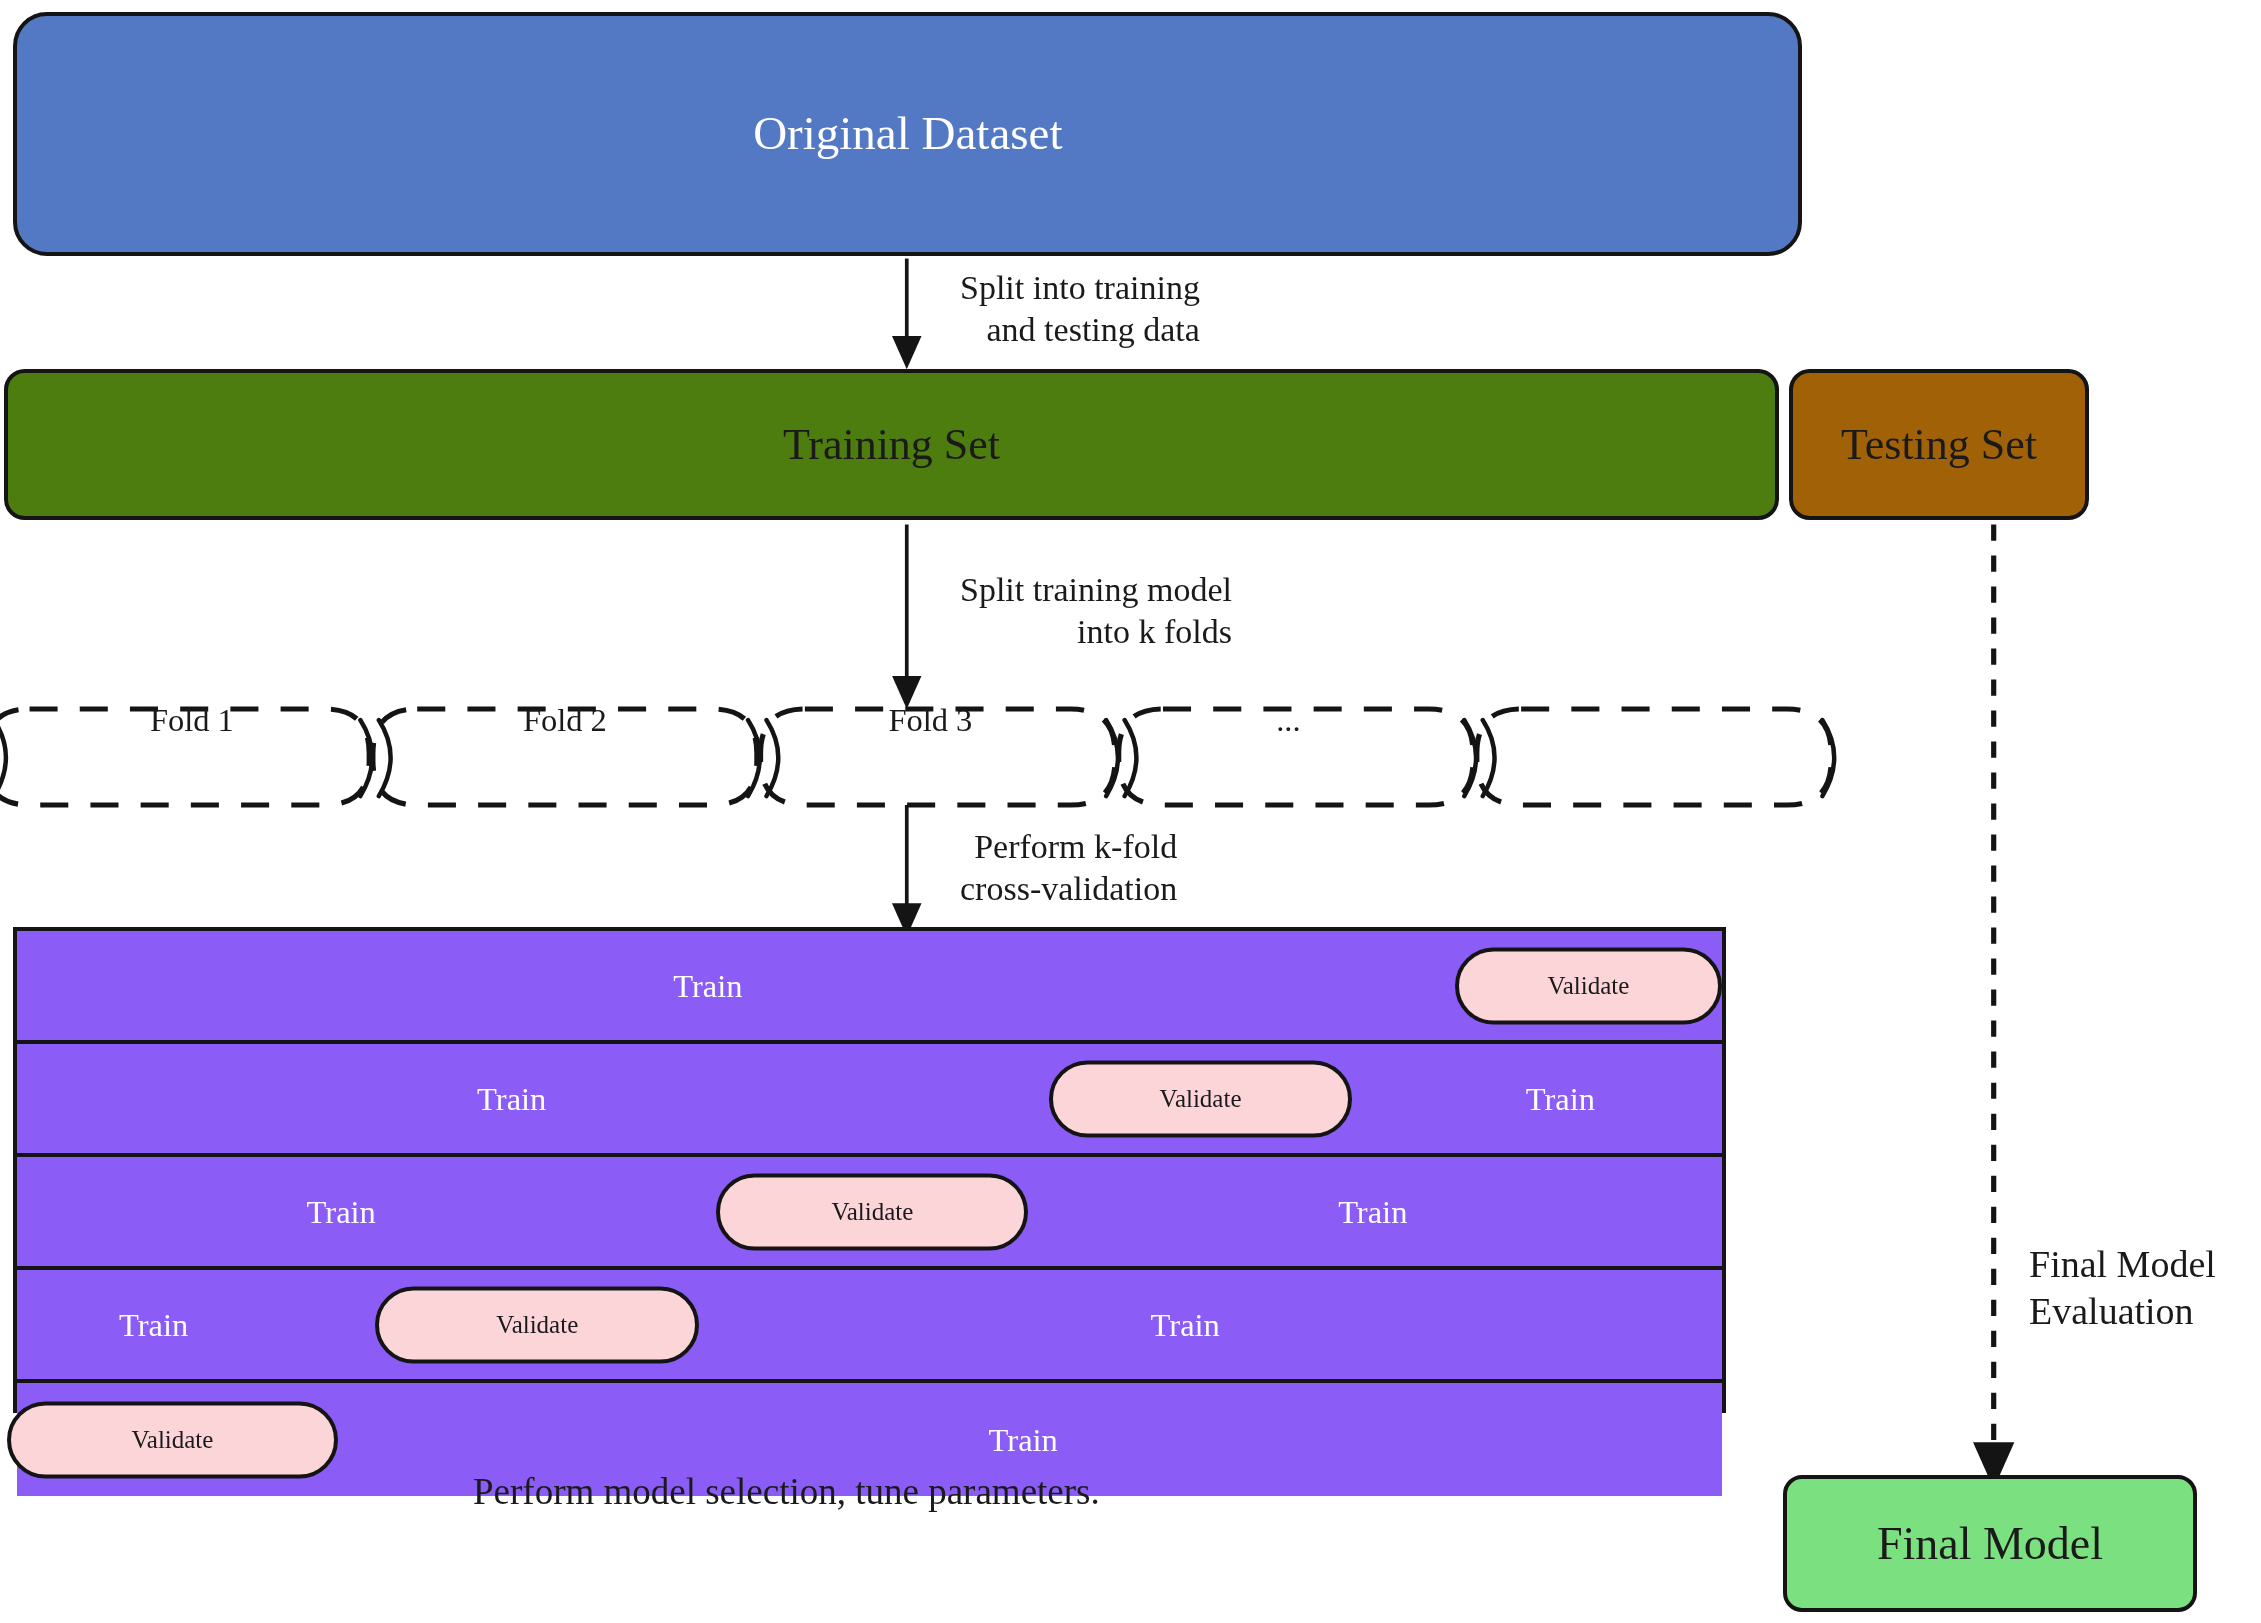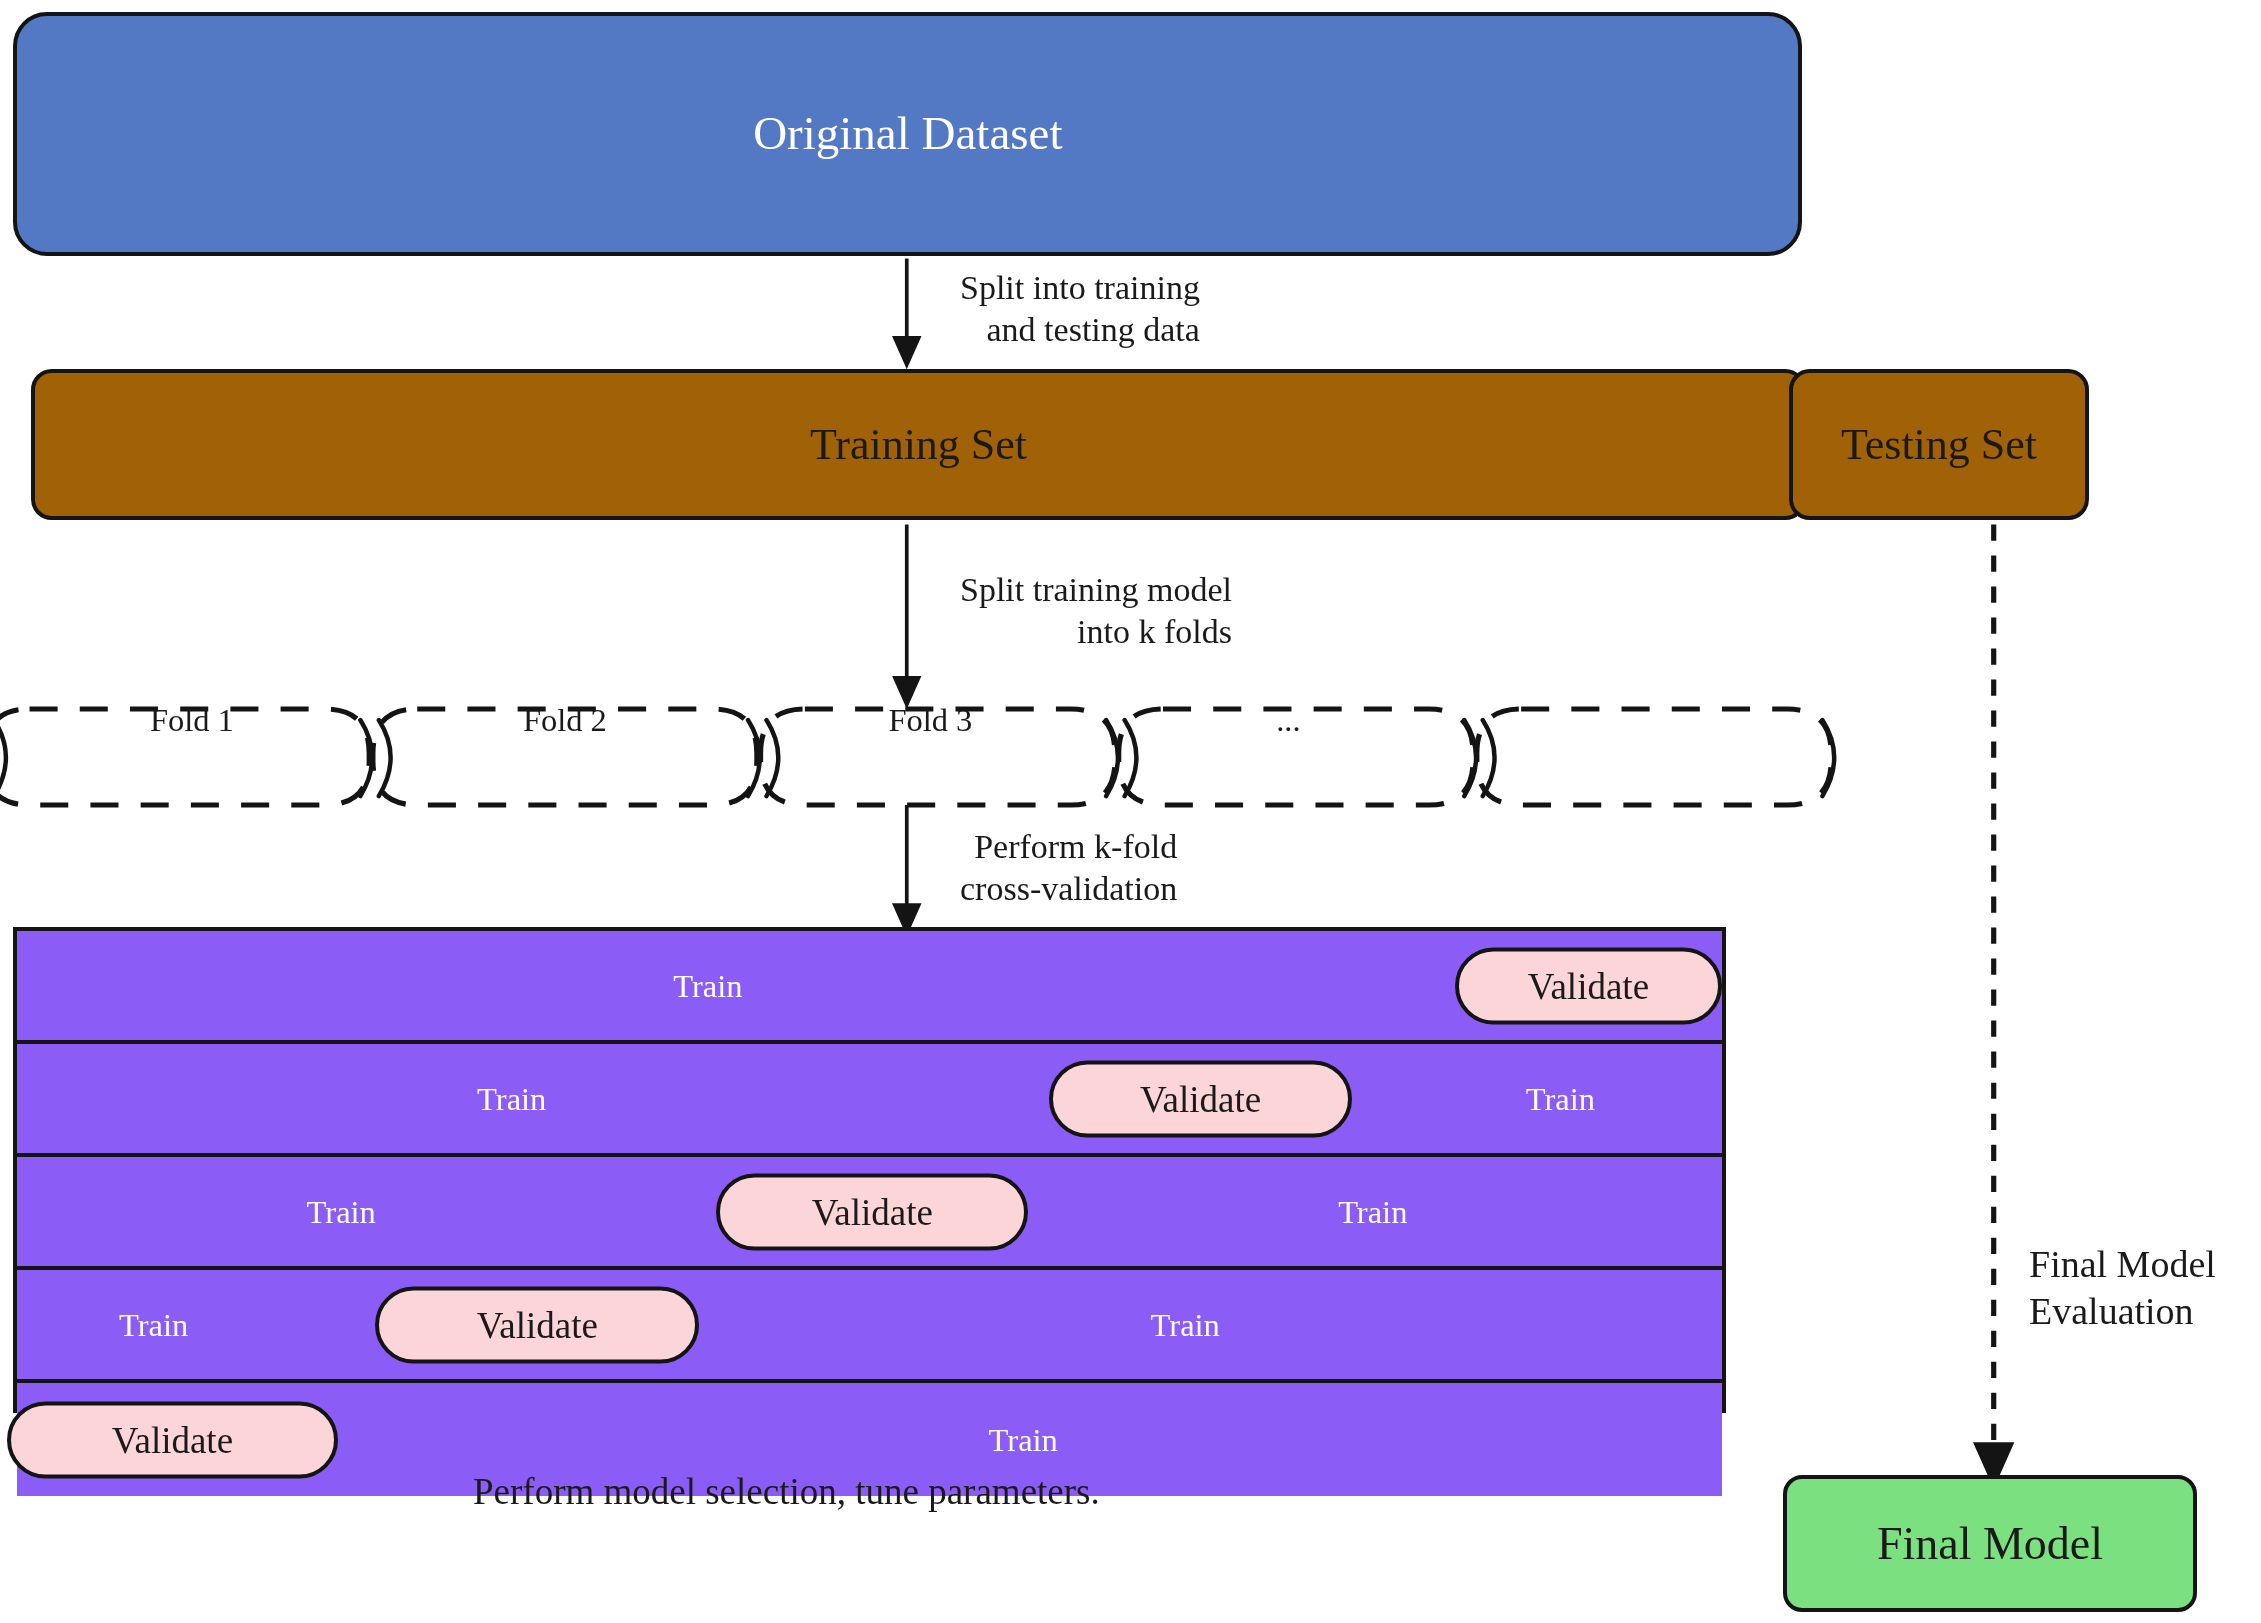--- a/index.html
+++ b/index.html
@@ -30,22 +30,22 @@
   }
   
   #original-dataset {
     left: 13.3px;  top: 11.8px;  width: 1789px; height: 244px;
     background: #5479c4;
     border-radius: 34px;
     color: #ffffff;
     font-size: 47px;
   }
   #training-set {
-    left: 31px; top: 369px; width: 1775px; height: 151px;
-    background: #a16207;
+    left: 4px; top: 369px; width: 1775px; height: 151px;
+    background: #4d7c0f;
     border-radius: 20.7px;
     font-size: 44px;
   }
   #testing-set {
     left: 1789px; top: 369px; width: 300px; height: 151px;
     background: #a16207;
     border-radius: 20.7px;
     font-size: 44px;
   }
   #final-model {
@@ -106,21 +106,21 @@
     top: 50%;
     transform: translateY(-50%);
     height: 77px;
     background: #fcd5d8;
     border: 4.4px solid #141414;
     border-radius: 41px;
     box-sizing: border-box;
     display: flex;
     align-items: center;
     justify-content: center;
-    font-size: 37px;
+    font-size: 25px;
     color: #1a1a1a;
     white-space: nowrap;
   }
 
   
   .annotation {
     position: absolute;
     font-size: 34px;
     color: #1a1a1a;
     line-height: 1.24;

